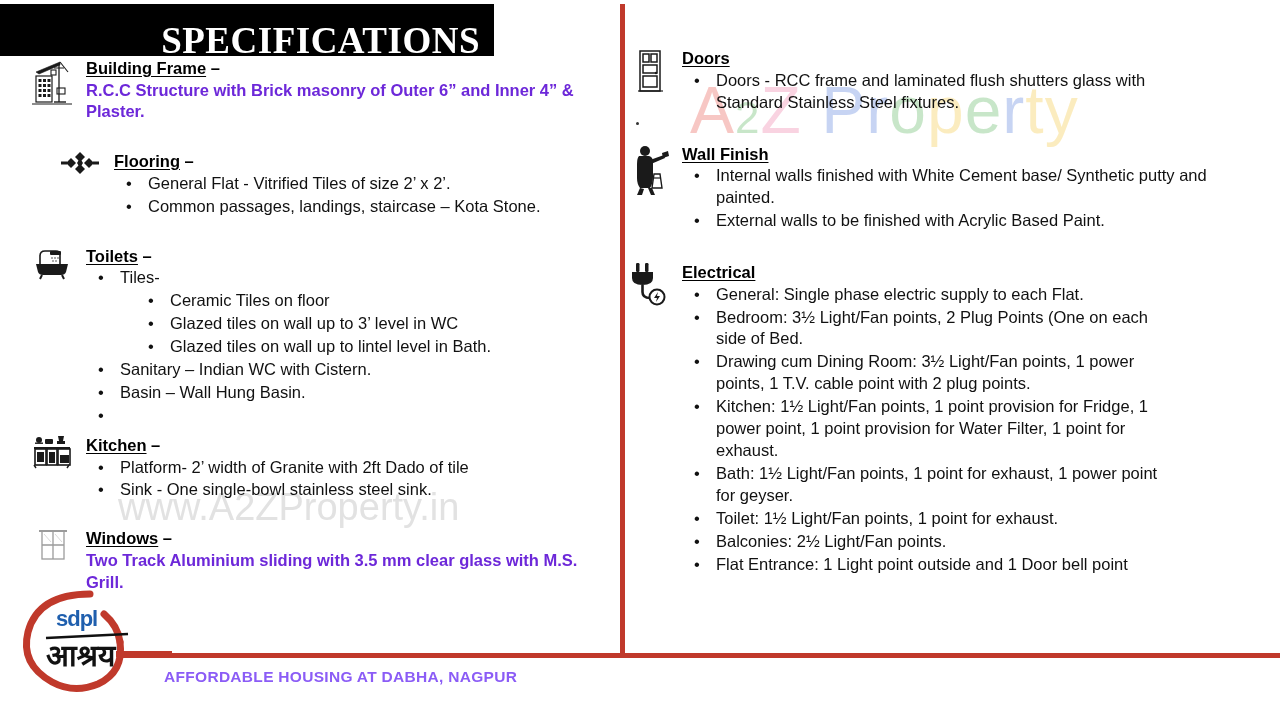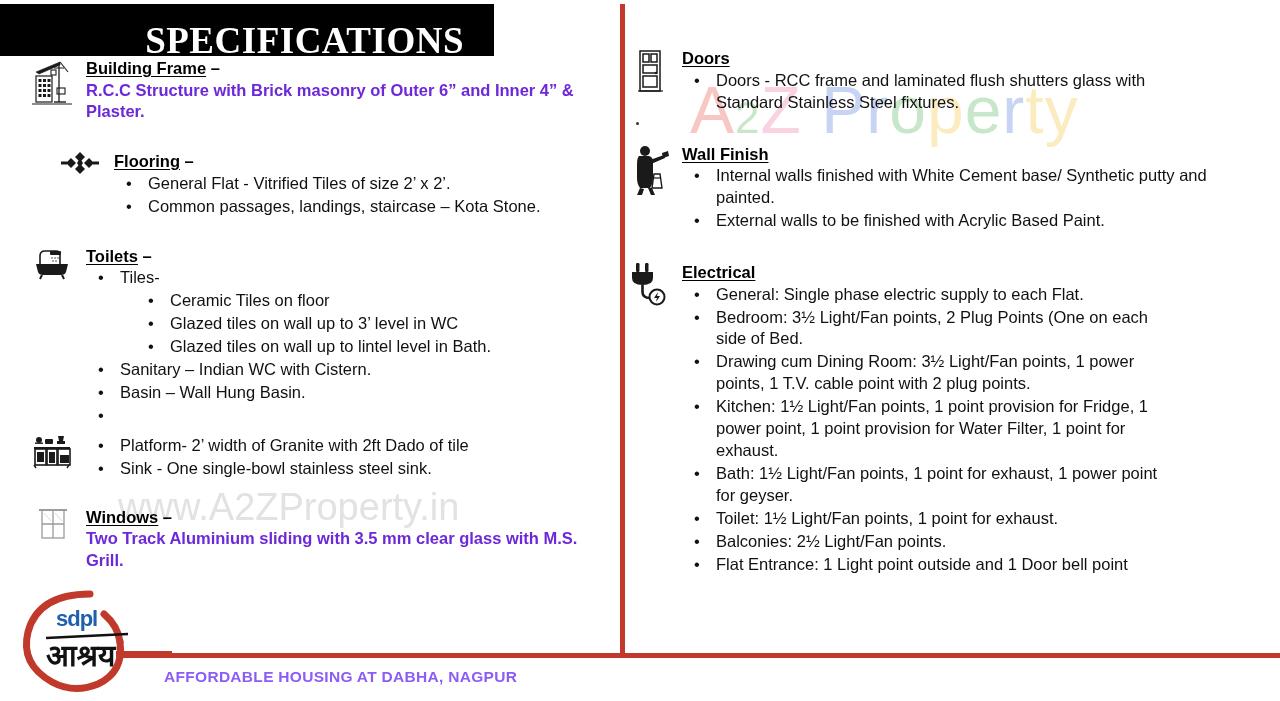--- a/index.html
+++ b/index.html
@@ -26,21 +26,21 @@
 
   
   .title-bar {
     position: absolute; left: 0; top: 4px; width: 494px; height: 52px;
     background: #000000;
     display: flex; align-items: center; justify-content: flex-end;
   }
   .title-bar .title-text {
     color: #ffffff; font-family: "Liberation Serif", serif;
     font-weight: bold; font-size: 37px; letter-spacing: 0.5px;
-    padding-right: 30px; line-height: 1; margin-top: 20px;
+    padding-right: 14px; line-height: 1; margin-top: 20px;
   }
 
   
   .v-divider { position: absolute; left: 620px; top: 4px; width: 5px; height: 652px; background: #c0392b; }
   .h-divider { position: absolute; left: 120px; top: 653px; width: 1160px; height: 5px; background: #c0392b; }
 
   
   .col { position: absolute; }
   .col-left  { left: 0px;   top: 58px; width: 618px; padding-left: 28px; }
   .col-right { left: 626px; top: 48px; width: 654px; }
@@ -222,20 +222,21 @@
             <rect x="19" y="17" width="6" height="11"></rect>
             <circle cx="31" cy="17.5" r="1.1" fill="#fff"></circle>
               <circle cx="34" cy="17.5" r="1.1" fill="#fff"></circle>
               <circle cx="37" cy="17.5" r="1.1" fill="#fff"></circle>
             <rect x="30" y="20" width="9" height="8"></rect>
             <path d="M4 30 L6 33 M39 30 L37 33" stroke="#1a1a1a" stroke-width="1.4"></path>
           </g>
         </svg>
       </div>
       <div class="section-body">
+        <div class="sec-head"><span class="u">Kitchen</span><span class="dash"> –</span></div>
         <ul class="blist">
           <li><span class="bul">•</span><span>Platform- 2’ width of Granite with 2ft Dado of tile</span></li>
           <li><span class="bul">•</span><span>Sink - One single-bowl stainless steel sink.</span></li>
         </ul>
       </div>
     </div>
 
     <div class="section sec-windows">
       <div class="section-icon">
         <svg width="44" height="34" viewBox="0 0 44 34" opacity="0.55">

